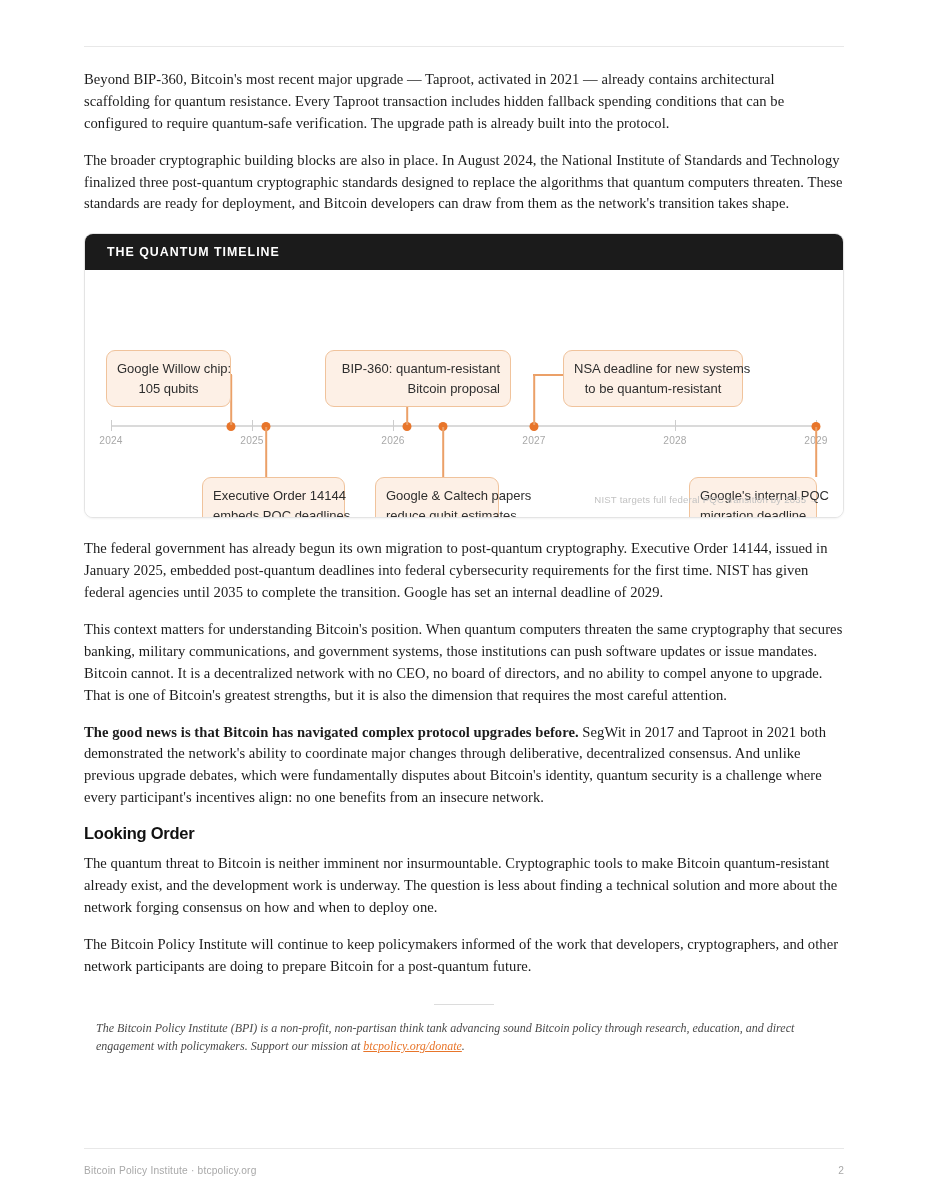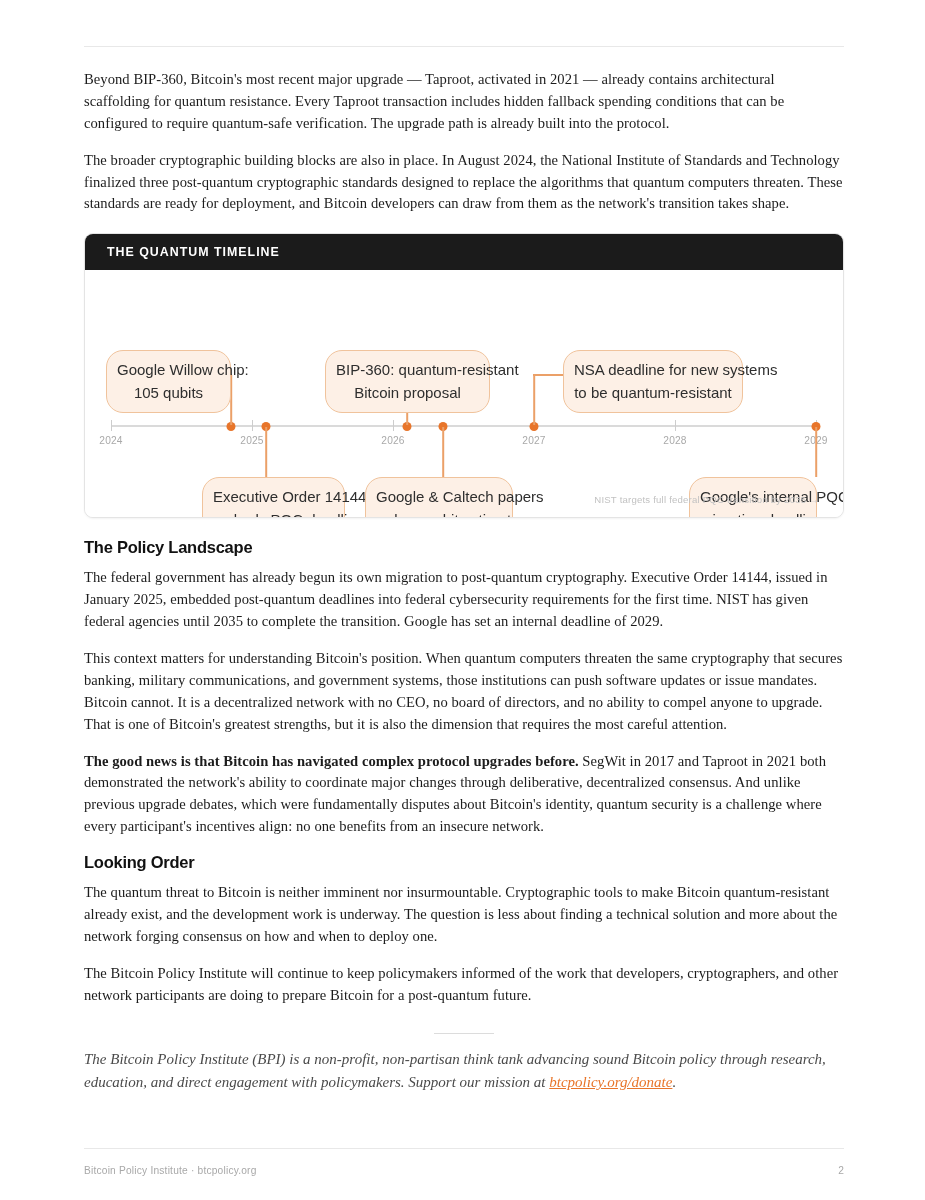--- a/index.html
+++ b/index.html
@@ -129,23 +129,23 @@
   }
   .conn-v { width: 1.6px; transform: translateX(-50%); }
   .conn-h { height: 1.6px; }
 
   
   .callout {
     position: absolute;
     box-sizing: border-box;
     background: #fdf0e6;
     border: 1px solid #f0c39c;
-    border-radius: 17px;
-    font-family: "Liberation Sans", sans-serif;
-    font-size: 15px;
+    border-radius: 9px;
+    font-family: "Liberation Sans", sans-serif;
+    font-size: 13px;
     line-height: 1.48;
     color: #2e2e2e;
     text-align: center;
     padding: 8px 10px;
     white-space: nowrap;
   }
 
   .tl-footnote {
     position: absolute;
     right: 24px;
@@ -159,24 +159,24 @@
   
   .note-divider {
     width: 60px;
     height: 1px;
     background: #dcdcdc;
     margin: 26px auto 14px auto;
   }
   .note {
     font-family: "Liberation Serif", serif;
     font-style: italic;
-    font-size: 15px;
+    font-size: 12px;
     line-height: 1.55;
     color: #4a4a4a;
-    margin: 0;
+    margin: 12px;
   }
   .note a, .note .link {
     color: #e8752a;
     text-decoration: underline;
     font-style: italic;
   }
 
   
   .page-footer {
     position: absolute;
@@ -255,50 +255,49 @@
         <div class="conn conn-v" style="left:449px; top:104px; height:51px;"></div>
         <div class="conn conn-h" style="left:448px; top:104px; width:30px;"></div>
 
         <div class="conn conn-v" style="left:731px; top:157px; height:50px;"></div>
 
         <div class="callout" style="left:21px; top:80px; width:125px;">
           <div>Google Willow chip:</div>
           <div>105 qubits</div>
         </div>
 
-        <div class="callout" style="left:240px; top:80px; width:165px;">
+        <div class="callout" style="left:240px; top:80px; width:186px;text-align:right;">
           <div>BIP-360: quantum-resistant</div>
           <div>Bitcoin proposal</div>
         </div>
 
         <div class="callout" style="left:478px; top:80px; width:180px;">
           <div>NSA deadline for new systems</div>
           <div>to be quantum-resistant</div>
         </div>
 
         <div class="callout" style="left:117px; top:207px; width:143px;">
           <div>Executive Order 14144</div>
           <div>embeds PQC deadlines</div>
         </div>
 
-        <div class="callout" style="left:280px; top:207px; width:148px;">
+        <div class="callout" style="left:290px; top:207px; width:124px;">
           <div>Google &amp; Caltech papers</div>
           <div>reduce qubit estimates</div>
         </div>
 
         <div class="callout" style="left:604px; top:207px; width:128px;">
           <div>Google's internal PQC</div>
           <div>migration deadline</div>
         </div>
 
         <div class="tl-footnote">NIST targets full federal PQC transition by 2035 →</div>
       </div>
     </div>
 
-    <h2 class="section">The Policy Landscape</h2>
     <p class="body">The federal government has already begun its own migration to post-quantum cryptography. Executive Order 14144, issued in January 2025, embedded post-quantum deadlines into federal cybersecurity requirements for the first time. NIST has given federal agencies until 2035 to complete the transition. Google has set an internal deadline of 2029.</p>
     <p class="body">This context matters for understanding Bitcoin's position. When quantum computers threaten the same cryptography that secures banking, military communications, and government systems, those institutions can push software updates or issue mandates. Bitcoin cannot. It is a decentralized network with no CEO, no board of directors, and no ability to compel anyone to upgrade. That is one of Bitcoin's greatest strengths, but it is also the dimension that requires the most careful attention.</p>
     <p class="body"><span class="lead-bold">The good news is that Bitcoin has navigated complex protocol upgrades before.</span><span> SegWit in 2017 and Taproot in 2021 both demonstrated the network's ability to coordinate major changes through deliberative, decentralized consensus. And unlike previous upgrade debates, which were fundamentally disputes about Bitcoin's identity, quantum security is a challenge where every participant's incentives align: no one benefits from an insecure network.</span></p>
 
     <h2 class="section sec-spacer-top">Looking Order</h2>
     <p class="body">The quantum threat to Bitcoin is neither imminent nor insurmountable. Cryptographic tools to make Bitcoin quantum-resistant already exist, and the development work is underway. The question is less about finding a technical solution and more about the network forging consensus on how and when to deploy one.</p>
     <p class="body">The Bitcoin Policy Institute will continue to keep policymakers informed of the work that developers, cryptographers, and other network participants are doing to prepare Bitcoin for a post-quantum future.</p>
 
     <div class="note-divider"></div>
     <p class="note"><span>The Bitcoin Policy Institute (BPI) is a non-profit, non-partisan think tank advancing sound Bitcoin policy through research, education, and direct engagement with policymakers. Support our mission at </span><span class="link">btcpolicy.org/donate</span><span>.</span></p>

